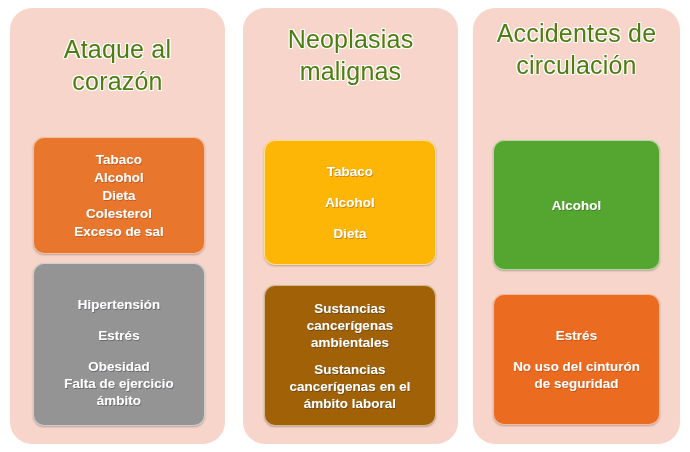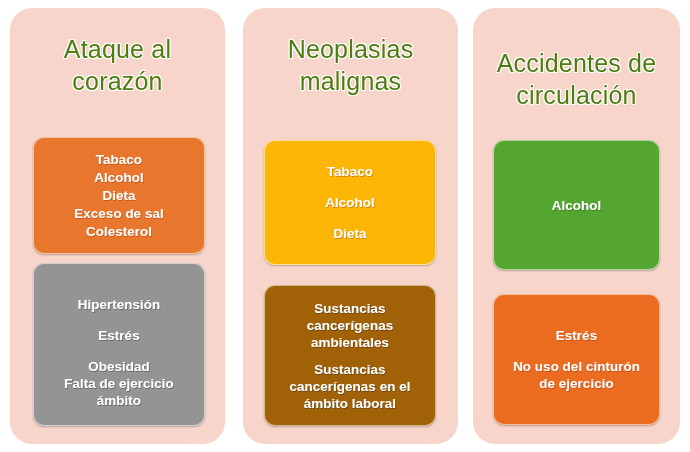--- a/index.html
+++ b/index.html
@@ -90,36 +90,36 @@
 
   <div class="panel" style="left:10px; top:8px; width:215px; height:436px;">
     <div class="panel-title" style="top:25px; white-space:pre-line;">Ataque al
 corazón</div>
   </div>
   <div class="card orange" style="left:33px; top:137px; width:172px; height:117px; background:#e8762c;">
     <div class="card-lines">
       <div class="line" style="margin-top:0;">Tabaco</div>
       <div class="line" style="margin-top:1px;">Alcohol</div>
       <div class="line" style="margin-top:1px;">Dieta</div>
+      <div class="line" style="margin-top:1px;">Colesterol</div>
       <div class="line" style="margin-top:1px;">Exceso de sal</div>
-      <div class="line" style="margin-top:1px;">Colesterol</div>
     </div>
   </div>
   <div class="card gray" style="left:33px; top:263px; width:172px; height:163px; background:#949494;">
     <div class="card-lines">
       <div class="line" style="margin-top:16px;">Hipertensión</div>
       <div class="line" style="margin-top:14px;">Estrés</div>
       <div class="line" style="margin-top:14px;">Obesidad
 Falta de ejercicio
 ámbito</div>
     </div>
   </div>
 
   <div class="panel" style="left:243px; top:8px; width:215px; height:436px;">
-    <div class="panel-title" style="top:25px; white-space:pre-line;">Neoplasias
+    <div class="panel-title" style="top:15px; white-space:pre-line;">Neoplasias
 malignas</div>
   </div>
   <div class="card yellow" style="left:264px; top:140px; width:172px; height:125px; background:#fdb606;">
     <div class="card-lines">
       <div class="line" style="margin-top:0;">Tabaco</div>
       <div class="line" style="margin-top:14px;">Alcohol</div>
       <div class="line" style="margin-top:14px;">Dieta</div>
     </div>
   </div>
   <div class="card blue" style="left:264px; top:285px; width:172px; height:141px; background:#a16207;">
@@ -127,29 +127,29 @@
       <div class="line" style="margin-top:0;">Sustancias
 cancerígenas
 ambientales</div>
       <div class="line" style="margin-top:10px;">Sustancias
 cancerígenas en el
 ámbito laboral</div>
     </div>
   </div>
 
   <div class="panel" style="left:473px; top:8px; width:207px; height:436px;">
-    <div class="panel-title" style="top:39px; white-space:pre-line;">Accidentes de
+    <div class="panel-title" style="top:9px; white-space:pre-line;">Accidentes de
 circulación</div>
   </div>
   <div class="card green" style="left:493px; top:140px; width:167px; height:130px; background:#55a630;">
     <div class="card-lines">
       <div class="line" style="margin-top:0;">Alcohol</div>
     </div>
   </div>
   <div class="card orange" style="left:493px; top:294px; width:167px; height:131px; background:#eb6b21;">
     <div class="card-lines">
       <div class="line" style="margin-top:0;">Estrés</div>
       <div class="line" style="margin-top:14px;">No uso del cinturón
-de ejercicio</div>
+de seguridad</div>
     </div>
   </div>
 
 </div>
 
 </body></html>

